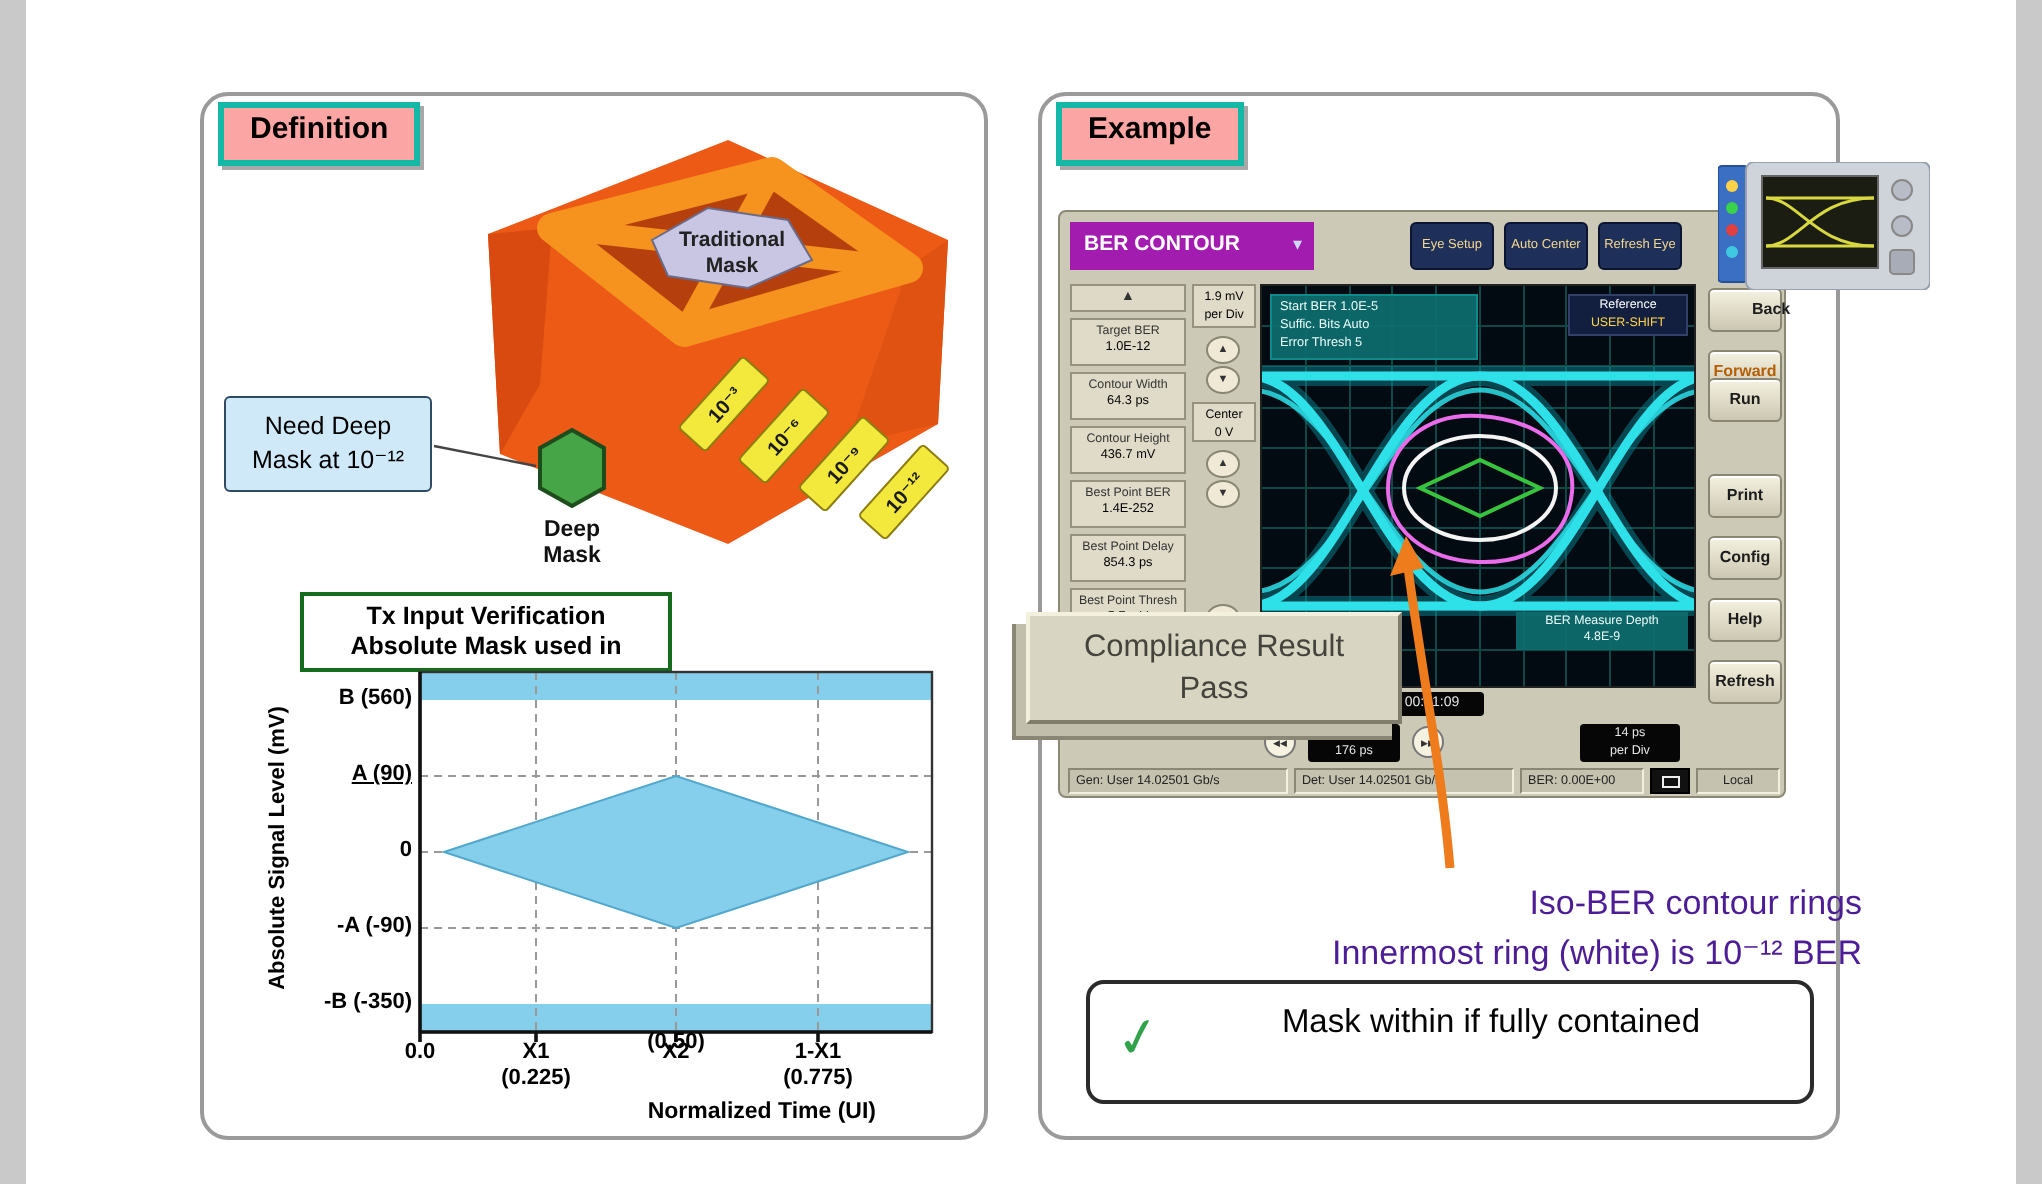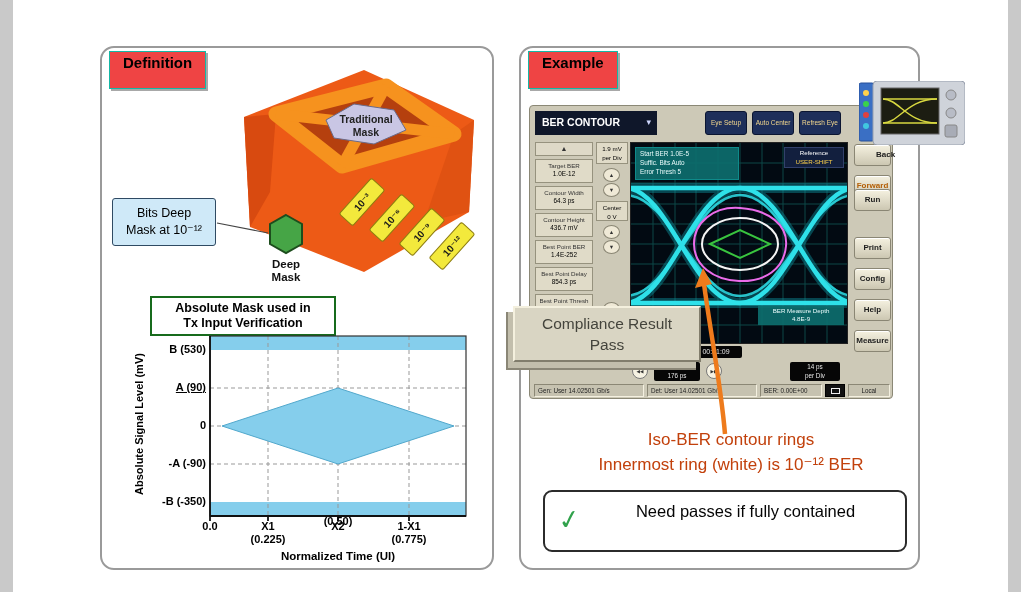--- a/index.html
+++ b/index.html
@@ -10,47 +10,47 @@
 
   .edge { position:absolute; top:0; height:592px; background:#c9c9c9; }
   #edge-left { left:0; width:13px; }
   #edge-right { right:0; width:13px; }
 
   .panel { position:absolute; top:46px; height:524px; background:#fff;
            border:2px solid #9a9a9a; border-radius:14px; }
   #def-panel { left:100px; width:394px; }
   #ex-panel  { left:519px; width:401px; }
 
-  .corner-tag { position:absolute; left:7px; top:3px; background:#ef4444;
-                border:1px solid #14b8a6; box-shadow:2px 2px 0 rgba(110,110,110,.6);
-                padding:2px 13px 17px; font-size:15px; font-weight:bold; z-index:4; }
+  .corner-tag { position:absolute; left:7px; top:3px; background:#fca5a5;
+                border:3px solid #14b8a6; box-shadow:2px 2px 0 rgba(110,110,110,.6);
+                padding:2px 13px 7px; font-size:15px; font-weight:bold; z-index:4; }
 
   
   #mask3d { position:absolute; left:112px; top:14px; width:278px; height:240px; }
   #def-callout { position:absolute; left:10px; top:150px; width:104px; height:48px;
                  background:#cfe9f8; border:1px solid #2f4a63; border-radius:3px;
                  text-align:center; font-size:12.5px; line-height:1.32; padding-top:6px; }
 
   #def-chart { position:absolute; left:26px; top:248px; width:362px; height:276px; }
   .chart-title { position:absolute; left:22px; top:0; width:186px; background:#fff;
                  border:2px solid #176b1c; text-align:center; font-size:12.5px;
                  font-weight:bold; line-height:1.2; padding:3px 0; }
   .ytick { position:absolute; left:14px; width:64px; text-align:right;
            font-size:11px; font-weight:bold; }
   .xtick { position:absolute; width:62px; text-align:center; font-size:11px; font-weight:bold; }
   .ylabel { position:absolute; left:-74px; top:122px; width:170px; text-align:center;
             font-size:11px; font-weight:bold; transform:rotate(-90deg); }
-  .xlabel { position:absolute; left:110px; top:254px; width:200px; text-align:center;
+  .xlabel { position:absolute; left:110px; top:254px; width:200px; text-align:right;
             font-size:11.5px; font-weight:bold; }
 
   
   #instrument { position:absolute; left:8px; top:57px; width:364px; height:294px;
                 background:#cdc9b7; border:1px solid #8b8876; border-radius:4px; }
   .inst-titlebar { position:absolute; left:5px; top:5px; width:122px; height:24px;
-                   background:#0f172a; color:#fff; font-size:10.5px; font-weight:bold;
+                   background:#a21caf; color:#fff; font-size:10.5px; font-weight:bold;
                    line-height:22px; padding:0 6px 0 7px; display:flex;
                    justify-content:space-between; }
   .inst-titlebar .dd { color:#cfd8ff; font-size:9px; }
   .top-btn { position:absolute; top:5px; height:24px; width:42px; background:#1e2f5a;
              border:1px solid #0b1531; border-radius:3px; color:#f5d98e; font-size:6.5px;
              text-align:center; display:flex; align-items:center; justify-content:center;
              line-height:1.25; padding:1px; }
   .right-btn { position:absolute; left:324px; width:37px; height:22px;
                background:linear-gradient(#f5f1e0,#ccc7b2); border:1px solid #8a8674;
                border-radius:3px; font-size:8px; font-weight:bold; text-align:center;
@@ -102,22 +102,22 @@
 
   #compliance-box { position:absolute; left:-8px; top:258px; width:188px; height:56px;
                     background:#d9d5c3; border:2px solid;
                     border-color:#f4f0de #817d6c #817d6c #f4f0de;
                     box-shadow:-5px 6px 0 #c2beac, -6px 7px 0 1px #8a8676;
                     text-align:center; font-size:15.5px; color:#44443c;
                     padding-top:6px; line-height:1.35; z-index:7; }
 
   #arrow { position:absolute; left:170px; top:218px; width:44px; height:172px; z-index:8; }
 
-  #iso-text { position:absolute; left:10px; top:380px; width:400px; text-align:center;
-              font-size:17px; line-height:1.45; color:#c2410c; }
+  #iso-text { position:absolute; left:10px; top:392px; width:400px; text-align:right;
+              font-size:17px; line-height:1.45; color:#4c1d95; }
 
   #note-box { position:absolute; left:22px; top:442px; width:364px; height:62px;
               background:#fff; border:2px solid #2b2b2b; border-radius:9px; }
   #note-check { position:absolute; left:13px; top:12px; font-size:27px; color:#31a24c;
                 font-weight:bold; transform:rotate(-10deg); }
   #note-text { position:absolute; left:48px; top:8px; width:305px; text-align:center;
                font-size:16.5px; line-height:1.42; color:#050505; }
 </style>
 </head>
 <body>
@@ -159,28 +159,28 @@
       </g>
 
       <line x1="3" y1="161" x2="54" y2="171" stroke="#444" stroke-width="1.2"></line>
       <polygon points="72,153 88,162 88,182 72,191 56,182 56,162" fill="#46A546" stroke="#1d4d1d" stroke-width="2"></polygon>
       <text x="72" y="206" text-anchor="middle" font-size="11.5" font-weight="bold" fill="#111">Deep</text>
       <text x="72" y="219" text-anchor="middle" font-size="11.5" font-weight="bold" fill="#111">Mask</text>
     </svg>
   </div>
 
   <div id="def-callout">
-    <div>Bits Deep</div>
+    <div>Need Deep</div>
     <div>Mask at 10⁻¹²</div>
   </div>
 
   <div id="def-chart">
     <div class="chart-title">
+      <div>Tx Input Verification</div>
       <div>Absolute Mask used in</div>
-      <div>Tx Input Verification</div>
     </div>
 
     <svg class="abs" style="left:0; top:34px;" width="362" height="200" viewBox="0 0 362 200">
       <rect x="82" y="6" width="256" height="14" fill="#85CEEC"></rect>
       <rect x="82" y="172" width="256" height="14" fill="#85CEEC"></rect>
       <g stroke="#999" stroke-width="1" stroke-dasharray="4,3">
         <line x1="82" y1="58" x2="338" y2="58"></line>
         <line x1="82" y1="96" x2="338" y2="96"></line>
         <line x1="82" y1="134" x2="338" y2="134"></line>
         <line x1="140" y1="6" x2="140" y2="186"></line>
@@ -192,21 +192,21 @@
       <g stroke="#111" stroke-width="1.8">
         <line x1="82" y1="6" x2="82" y2="186"></line>
         <line x1="82" y1="186" x2="338" y2="186"></line>
         <line x1="82" y1="186" x2="82" y2="191"></line>
         <line x1="140" y1="186" x2="140" y2="191"></line>
         <line x1="210" y1="186" x2="210" y2="191"></line>
         <line x1="281" y1="186" x2="281" y2="191"></line>
       </g>
     </svg>
 
-    <span class="ytick" style="top:47px;">B (530)</span>
+    <span class="ytick" style="top:47px;">B (560)</span>
     <span class="ytick" style="top:85px;text-decoration:underline;">A (90)</span>
     <span class="ytick" style="top:123px;">0</span>
     <span class="ytick" style="top:161px;">-A (-90)</span>
     <span class="ytick" style="top:199px;">-B (-350)</span>
     <span class="ylabel">Absolute Signal Level (mV)</span>
 
     <span class="xtick" style="left:51px;  top:224px;">0.0</span>
     <span class="xtick" style="left:109px; top:224px;">X1</span>
     <span class="xtick" style="left:179px; top:224px;">X2</span>
     <span class="xtick" style="left:250px; top:224px;">1-X1</span>
@@ -228,21 +228,21 @@
     <div class="top-btn" style="left:175px;">Eye Setup</div>
     <div class="top-btn" style="left:222px;">Auto Center</div>
     <div class="top-btn" style="left:269px;">Refresh Eye</div>
 
     <div class="right-btn" style="top:38px;padding-left:21px;">Back</div>
     <div class="right-btn" style="top:69px;" id="btn-forward">Forward</div>
     <div class="right-btn" style="top:83px;">Run</div>
     <div class="right-btn" style="top:131px;">Print</div>
     <div class="right-btn" style="top:162px;">Config</div>
     <div class="right-btn" style="top:193px;">Help</div>
-    <div class="right-btn" style="top:224px;">Measure</div>
+    <div class="right-btn" style="top:224px;">Refresh</div>
 
     <div class="side-up">▲</div>
     <div class="fld" style="top:53px;">
       <div class="fld-label">Target BER</div>
       <div class="fld-value">1.0E-12</div>
     </div>
     <div class="fld" style="top:80px;">
       <div class="fld-label">Contour Width</div>
       <div class="fld-value">64.3 ps</div>
     </div>
@@ -376,16 +376,16 @@
   </svg>
 
   <div id="iso-text">
     <div>Iso-BER contour rings</div>
     <div>Innermost ring (white) is 10⁻¹² BER</div>
   </div>
 
   <div id="note-box">
     <span id="note-check">✓</span>
     <div id="note-text">
-      <div>Need passes if fully contained</div>
+      <div>Mask within if fully contained</div>
     </div>
   </div>
 </section>
 
 </body></html>

